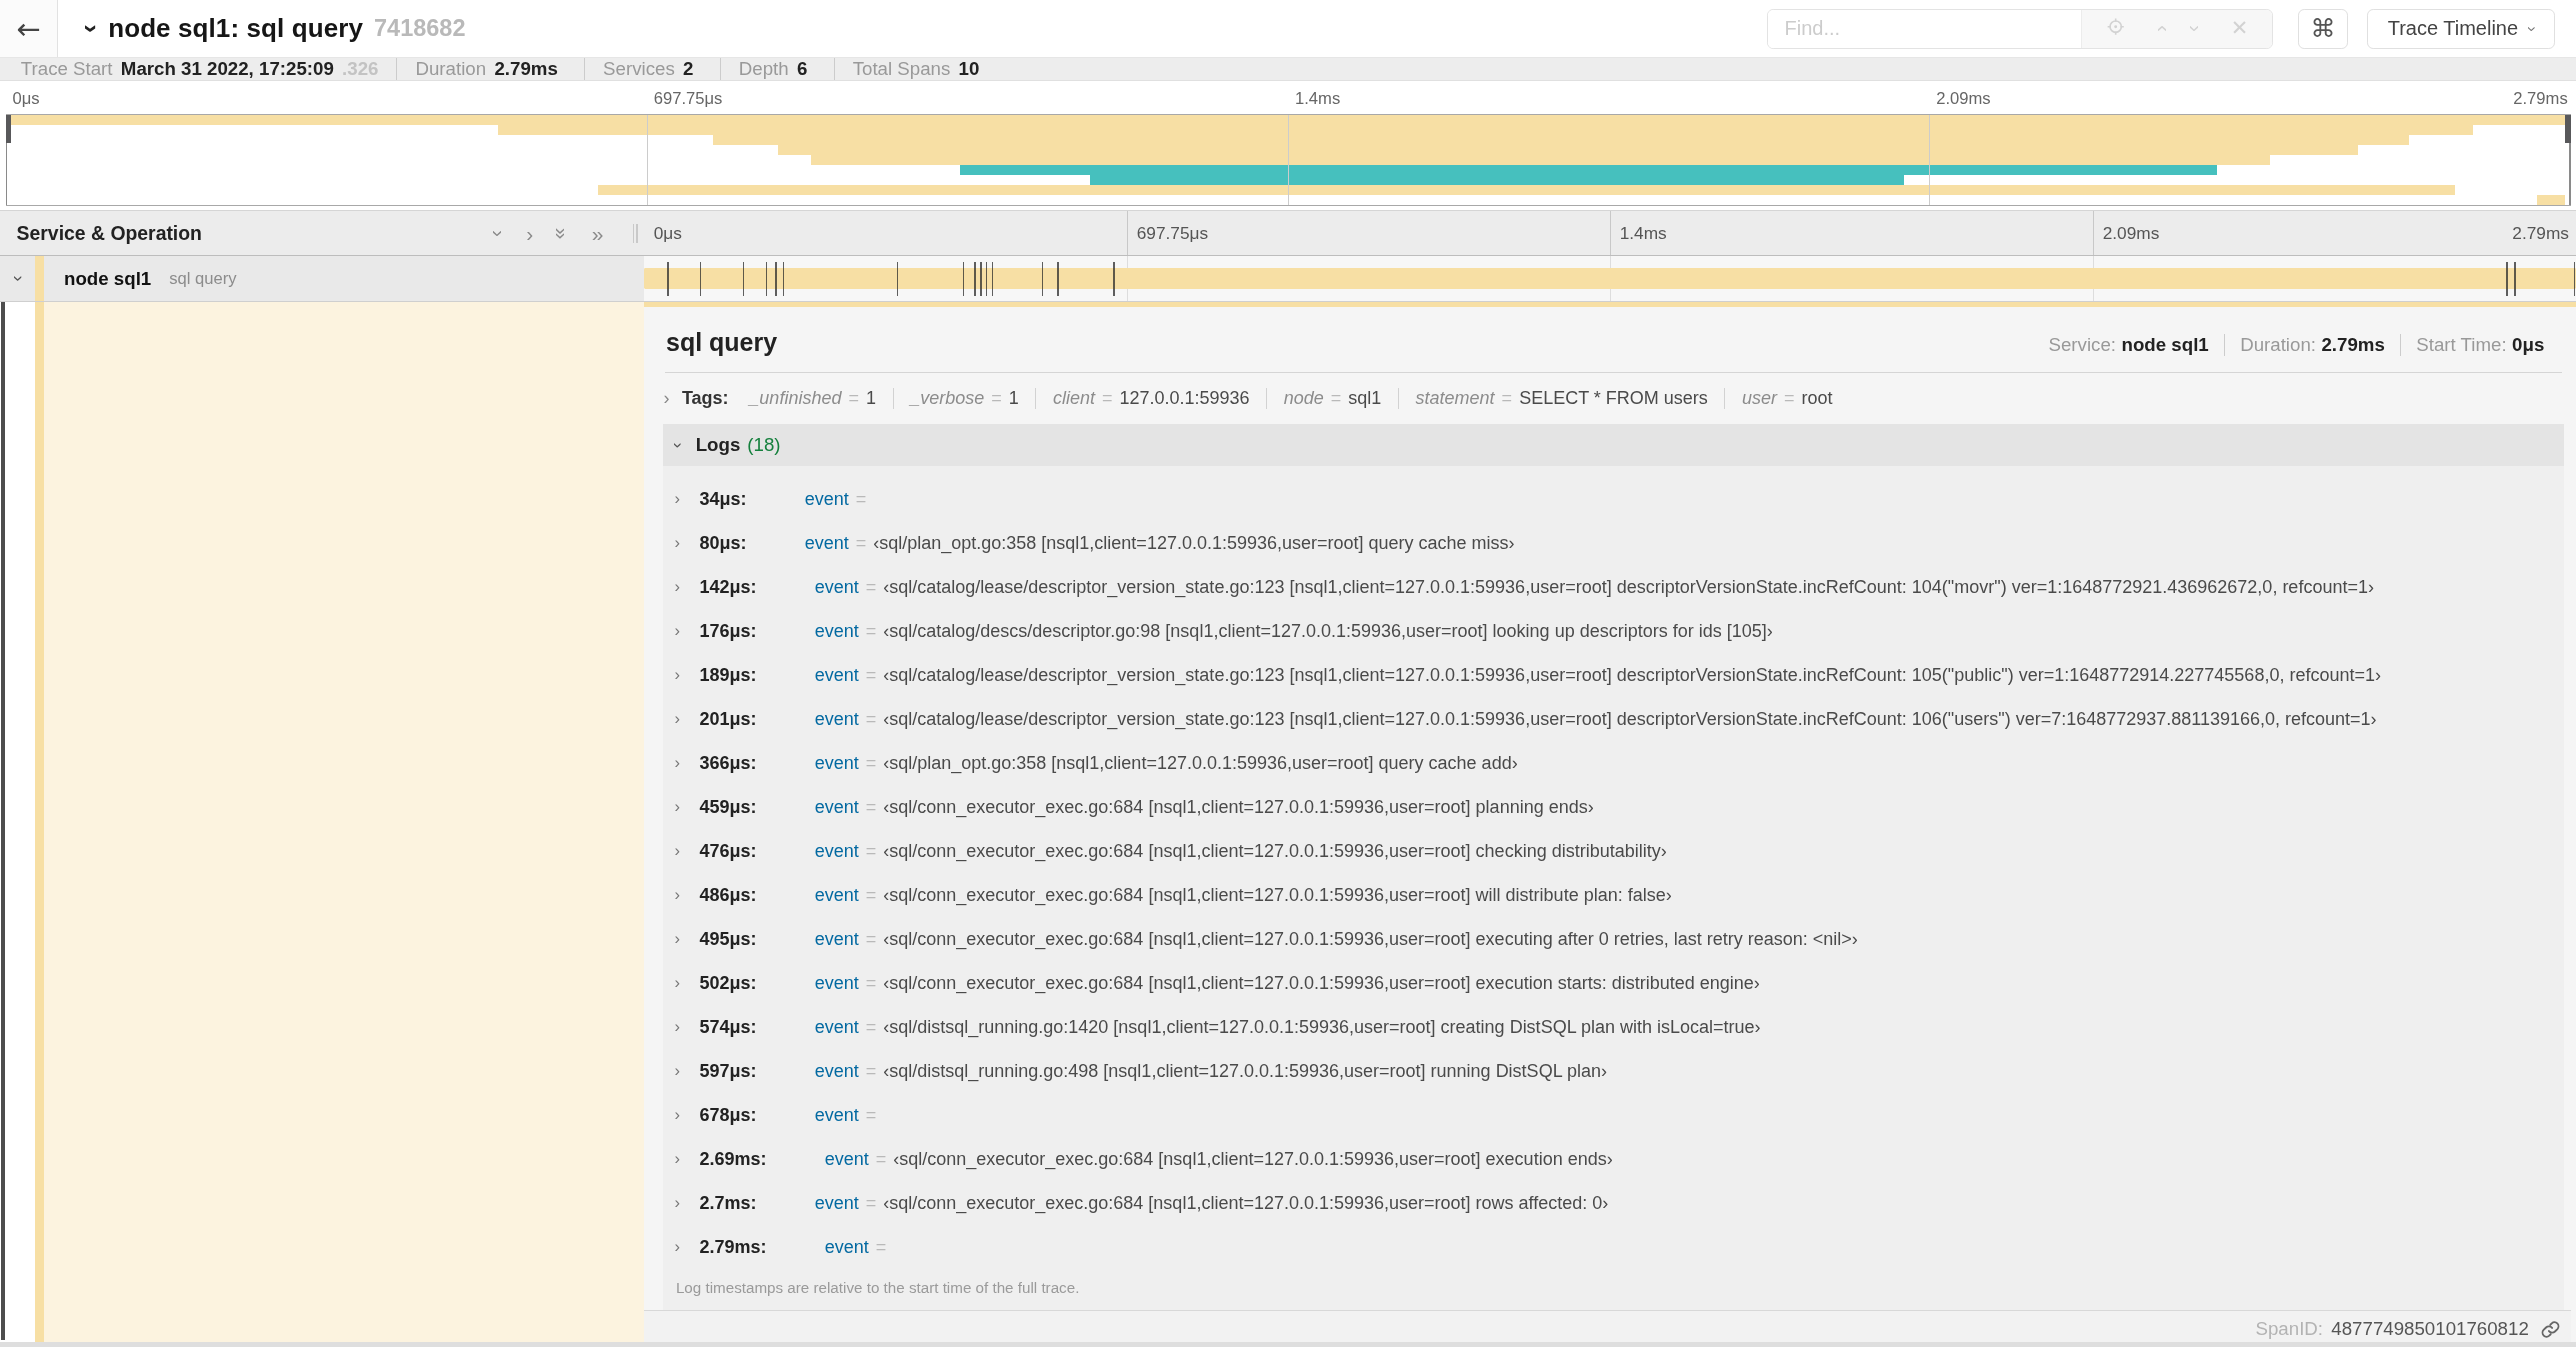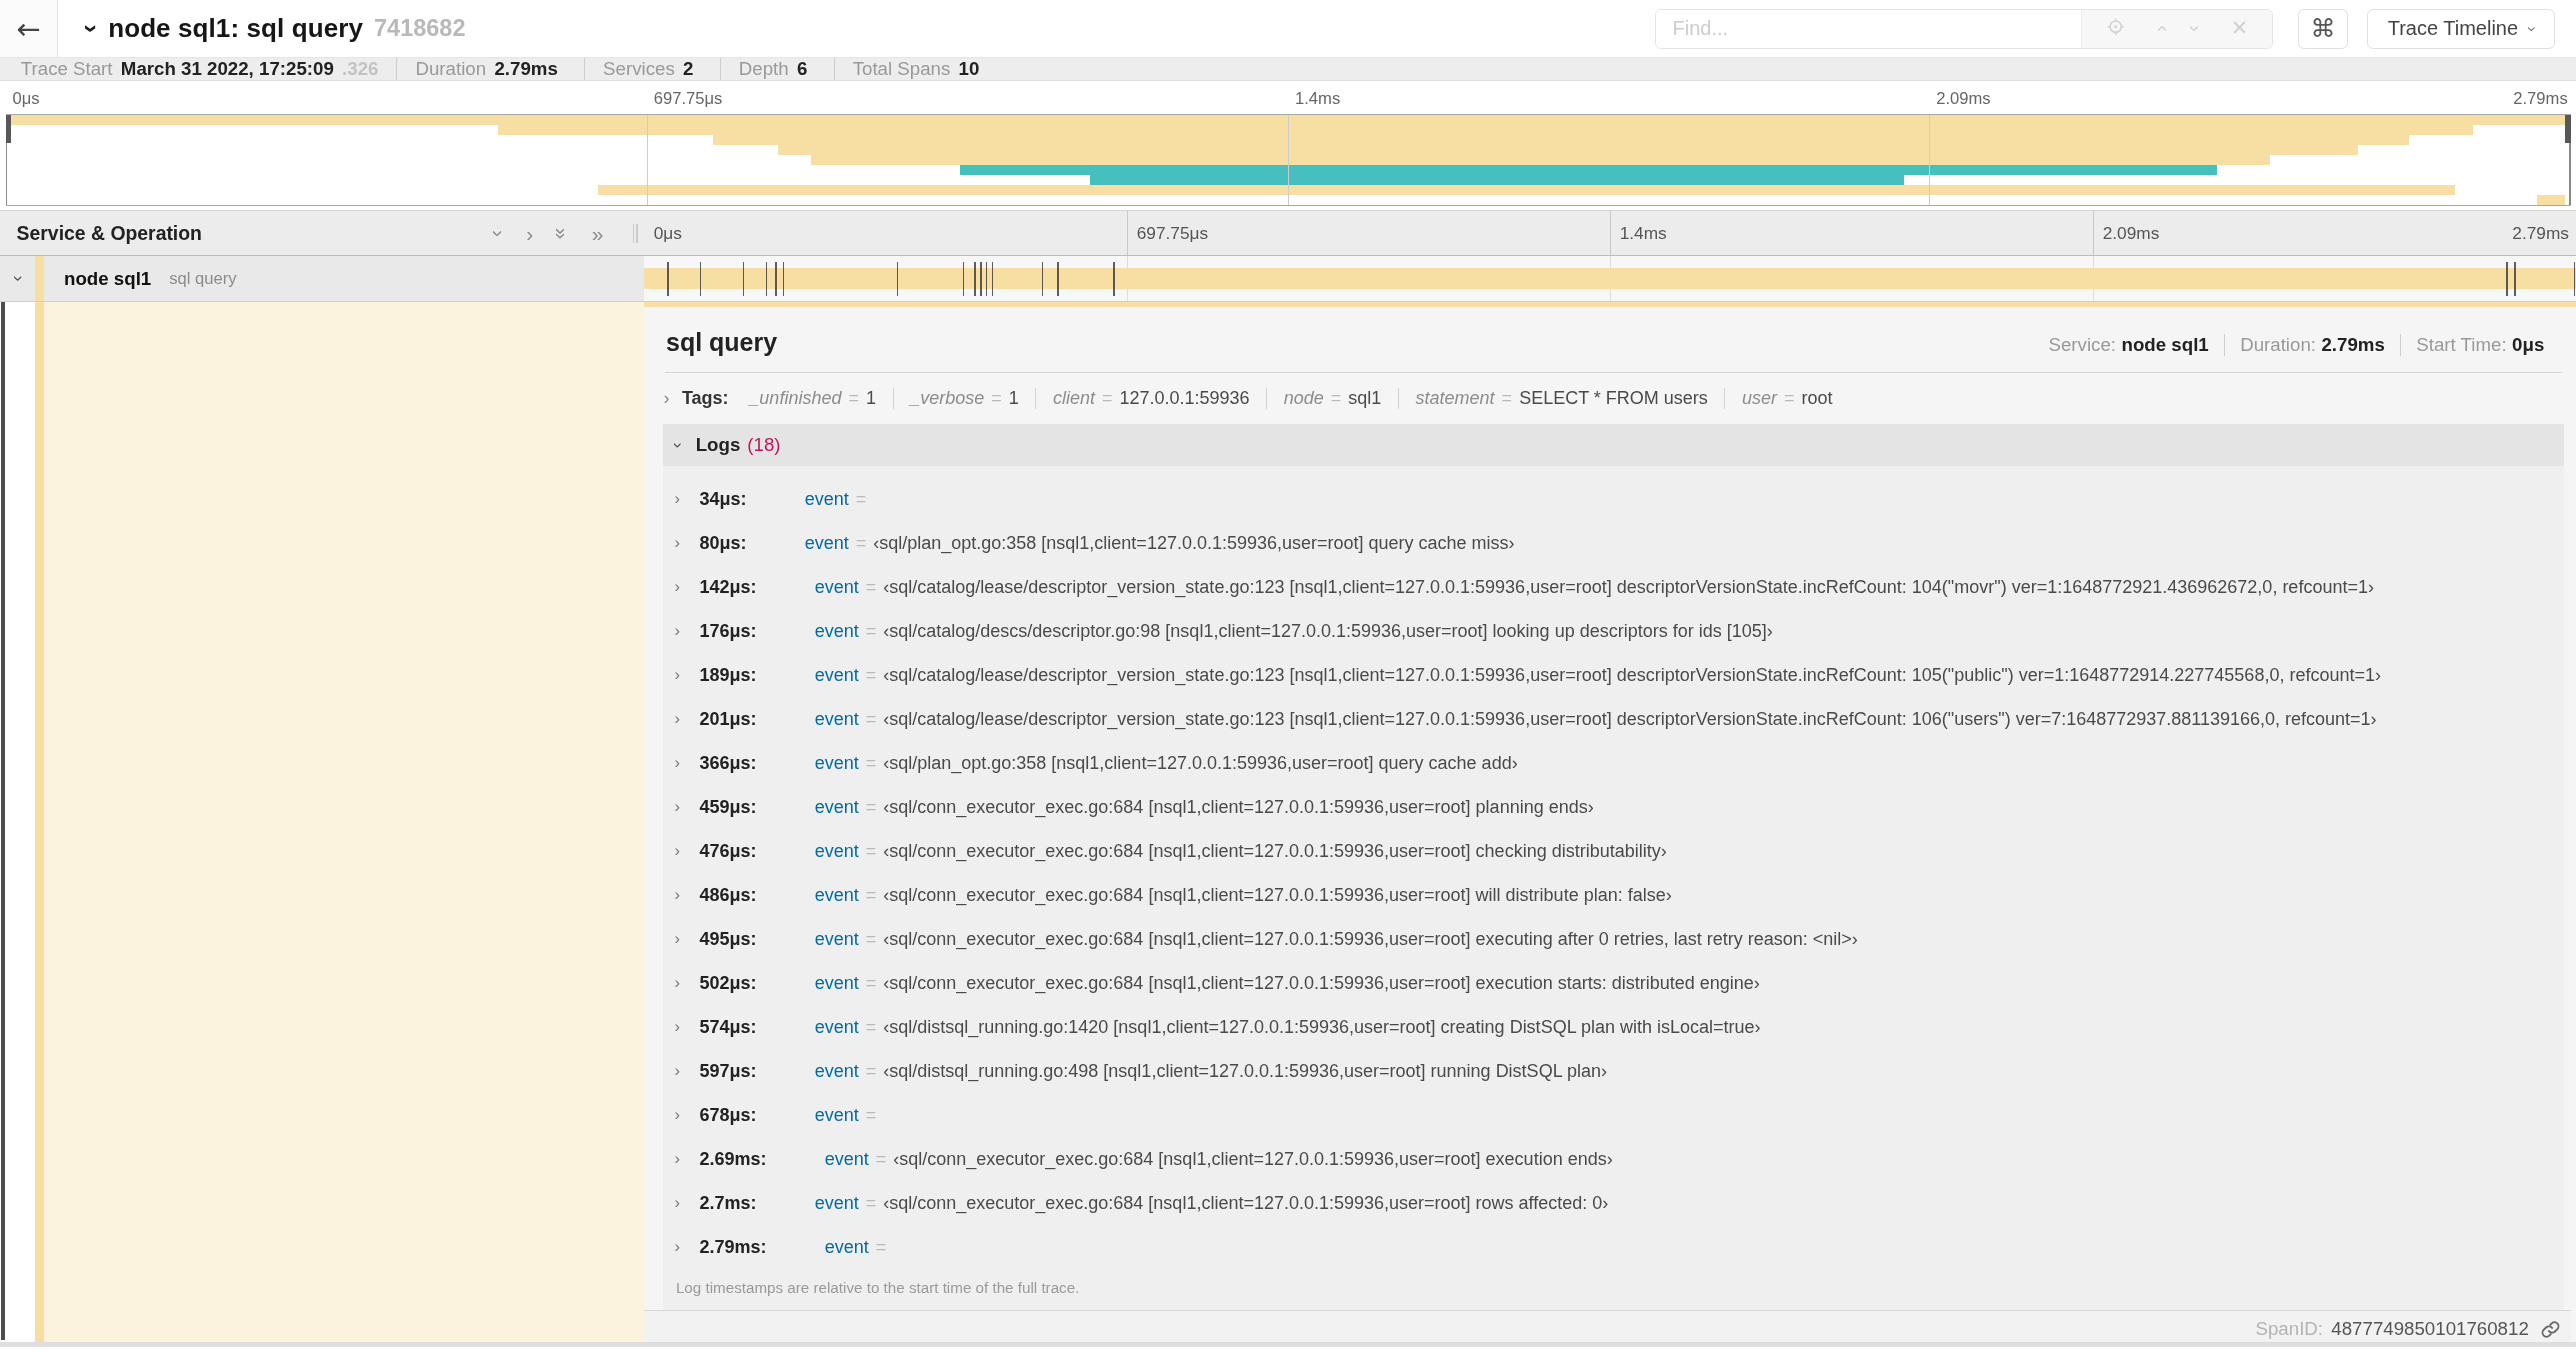--- a/index.html
+++ b/index.html
@@ -12,21 +12,21 @@
   
   .top-header { height:58px; display:flex; align-items:center; background:#fff;
     border-bottom:0.7px solid #e6e6e6; position:relative; }
   .back-btn { width:58px; height:100%; display:flex; align-items:center; justify-content:center;
     background:#fbfbfb; border-right:0.7px solid #e2e2e2; font-size:29px; color:#444; cursor:pointer; }
   .title-chevron { margin-left:29px; font-size:26px; font-weight:bold; color:#222; }
   .page-title { font-size:26px; font-weight:bold; color:#161616; margin-left:12.5px; letter-spacing:0.1px; }
   .trace-id { font-size:23.5px; color:#b9b9b9; margin-left:11px; font-weight:bold; }
   .spacer { flex:1; }
   .find-wrap { display:flex; align-items:stretch; height:40px; border:0.7px solid #e3e3e3;
-    border-radius:6.2px; overflow:hidden; width:618px; background:#fff; }
+    border-radius:6.2px; overflow:hidden; width:506px; background:#fff; }
   .find-input { flex:1; border:none; outline:none; padding:0 16.6px; font-size:20px; color:#444;
     font-family:"Liberation Sans",sans-serif; background:#fff; }
   .find-input::placeholder { color:#ccc; }
   .find-suffix { background:#f7f7f7; border-left:0.7px solid #ececec; display:flex; align-items:center;
     gap:30.5px; padding:0 23.5px; color:#d2d2d2; font-size:21px; }
   .find-suffix .fbtn { cursor:pointer; line-height:1; }
   .kbd-btn { margin-left:25px; height:40px; min-width:50px; border:0.7px solid #e0e0e0; border-radius:6.2px;
     display:flex; align-items:center; justify-content:center; font-size:25px; color:#555;
     background:#fff; cursor:pointer; }
   .view-btn { margin:0 21px 0 19.4px; height:40px; border:0.7px solid #e0e0e0; border-radius:6.2px;
@@ -108,21 +108,21 @@
   .tag-item { padding:0 16.6px; white-space:nowrap; color:#4a4a4a; }
   .tag-item + .tag-item { border-left:0.7px solid #d2d2d2; }
   .tag-key { color:#8c8c8c;font-style:italic; }
   .tag-eq { color:#b9b9b9; padding:0 7px; }
 
   .logs-block { margin:2.8px 7px 0 19.4px; }
   .logs-header { background:#e4e4e4; height:42px; display:flex; align-items:center; padding-left:12.5px;
     font-size:18.7px; cursor:pointer; }
   .logs-chevron { color:#555; font-size:17.3px; margin-right:14px; }
   .logs-title { font-weight:bold; color:#222; margin-right:7px; }
-  .logs-count { color:#be185d; }
+  .logs-count { color:#15803d; }
   .logs-list { background:#efefef; padding:11px 0 2.8px 0; }
   .log-row { height:44px; display:flex; align-items:center; padding-left:11px; font-size:18px;
     white-space:nowrap; overflow:hidden; cursor:pointer; }
   .log-chevron { color:#777; width:25px; font-size:16.6px; }
   .log-time { font-weight:bold; color:#222; margin-right:15.2px; }
   .log-key { color:#0369a1;margin-left:43px; }
   .log-eq { color:#b9b9b9; padding:0 7px; }
   .log-val { color:#4a4a4a; }
   .logs-footer { background:#efefef; font-size:15.2px; color:#9a9a9a; padding:7px 0 14px 12.5px; }
 

